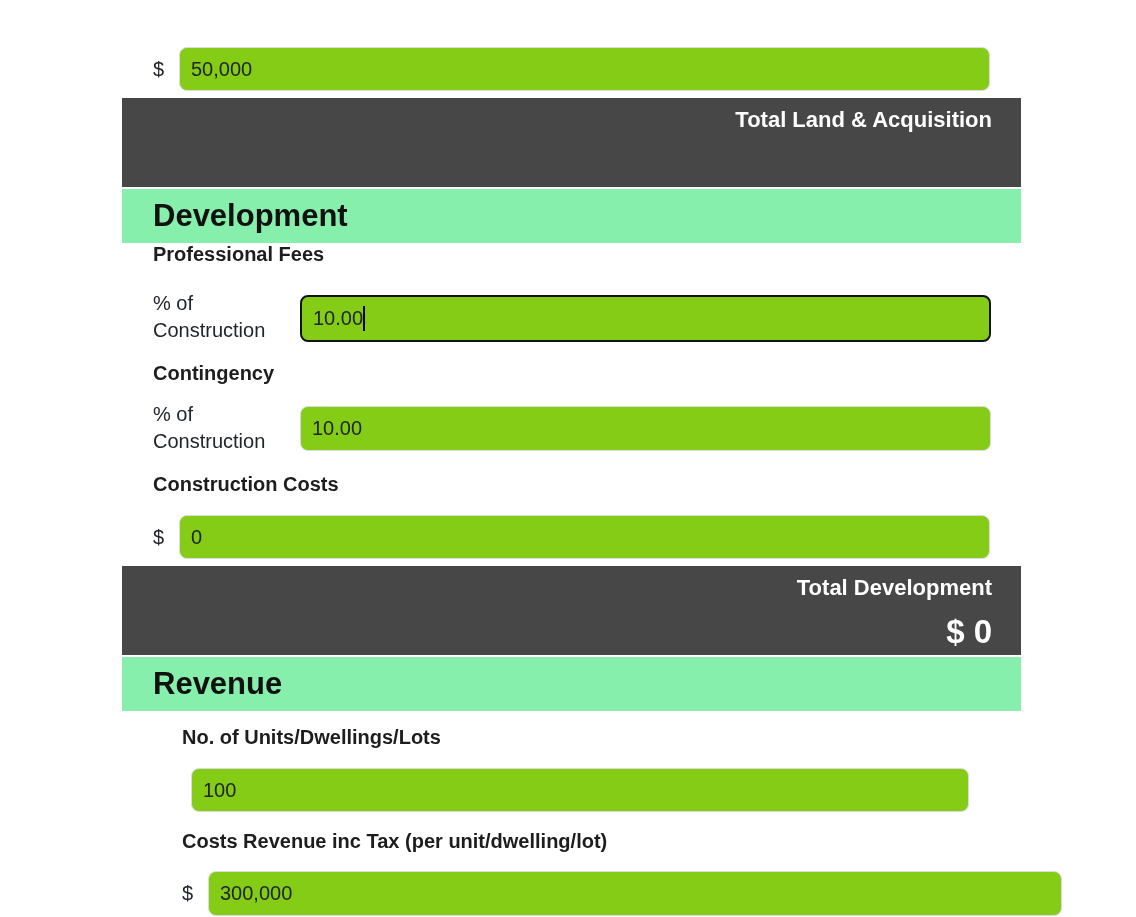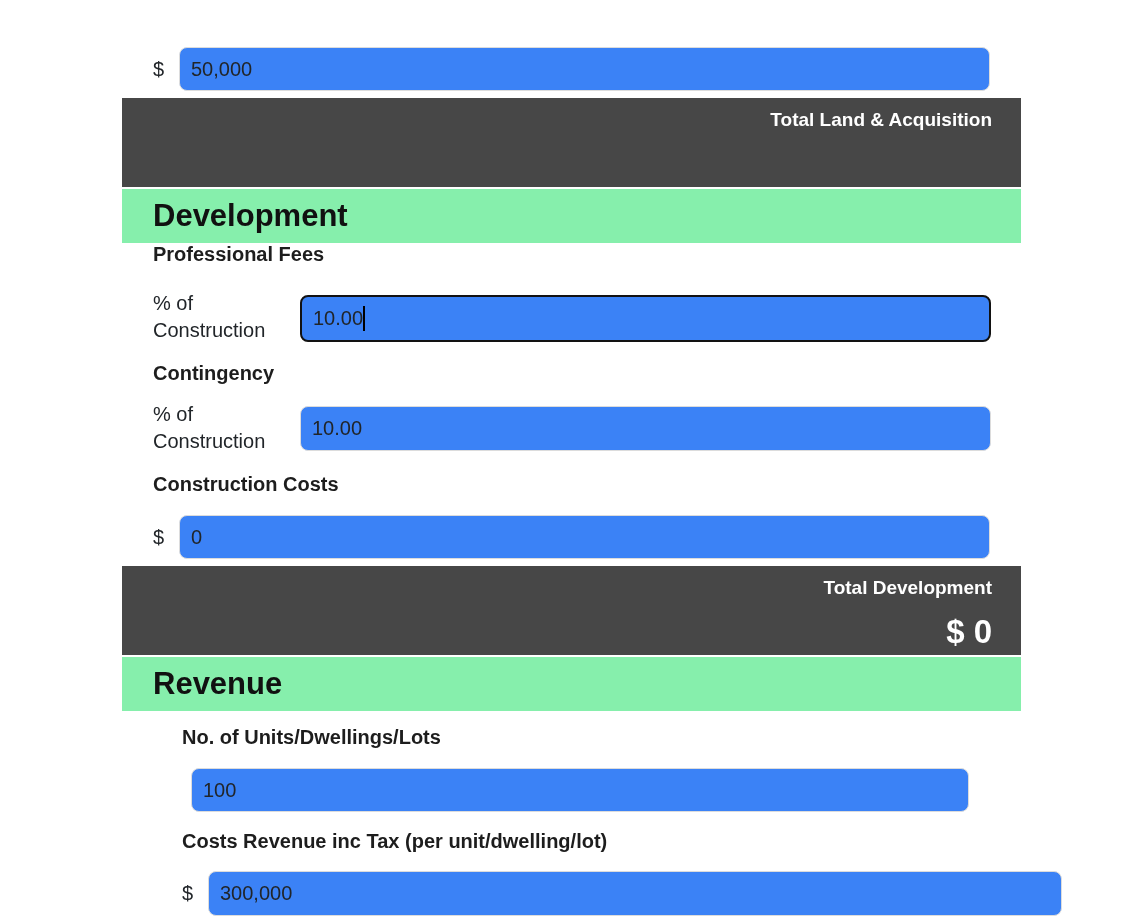--- a/index.html
+++ b/index.html
@@ -33,21 +33,21 @@
   .currency {
     font-size: 20px;
     line-height: 24px;
     color: #212529;
   }
   .text-input {
     width: 100%;
     height: 100%;
     border: 1px solid #dcdcdc;
     border-radius: 8px;
-    background: #3b82f6;
+    background: #84cc16;
     font-family: "Liberation Sans", "DejaVu Sans", sans-serif;
     font-size: 20px;
     color: #212529;
     padding: 0 11px;
     outline: none;
     display: block;
   }
   .input-wrap { position: absolute; }
   .input-wrap.focused .text-input {
     border: 2px solid #121212;
@@ -64,21 +64,21 @@
   .total-band {
     left: 122px;
     width: 899px;
     height: 89px;
     background: #474747;
     color: #ffffff;
     text-align: right;
     padding: 8px 29px 0 29px;
   }
   .total-band .band-title {
-    font-size: 19px;
+    font-size: 22px;
     line-height: 28px;
     font-weight: 700;
   }
   .total-band .band-amount {
     font-size: 33px;
     line-height: 42px;
     font-weight: 700;
     margin-top: 9px;
   }
 

